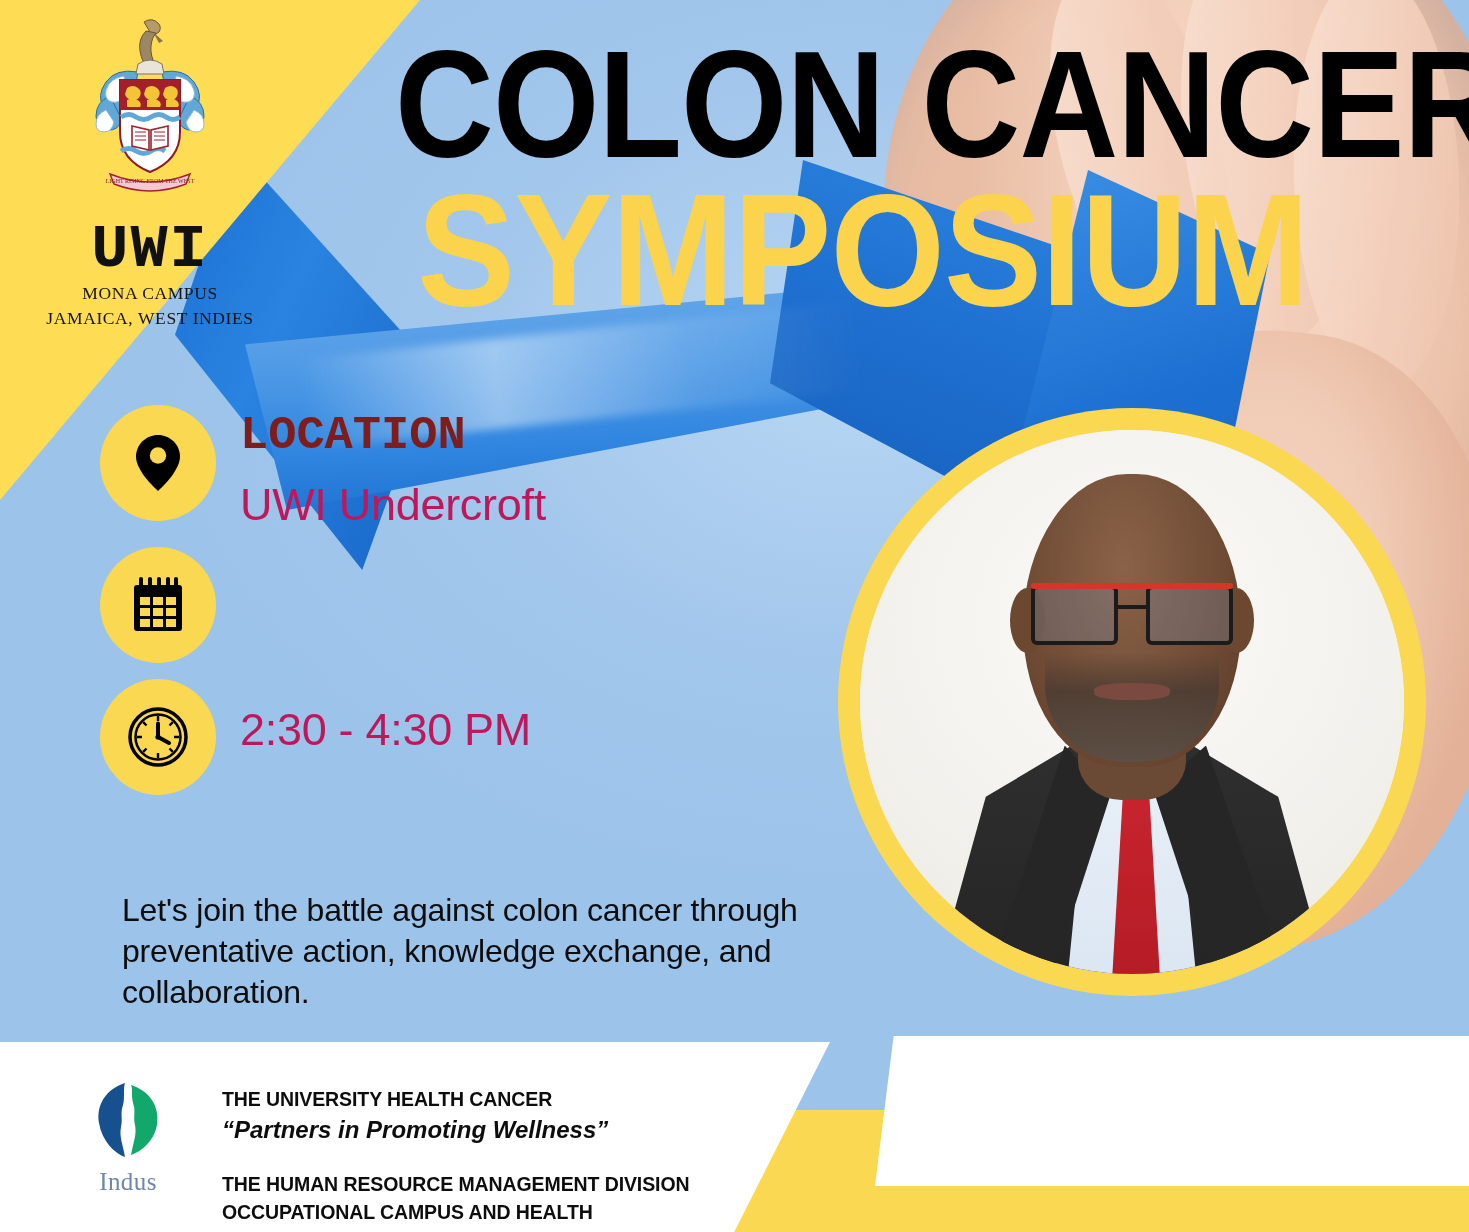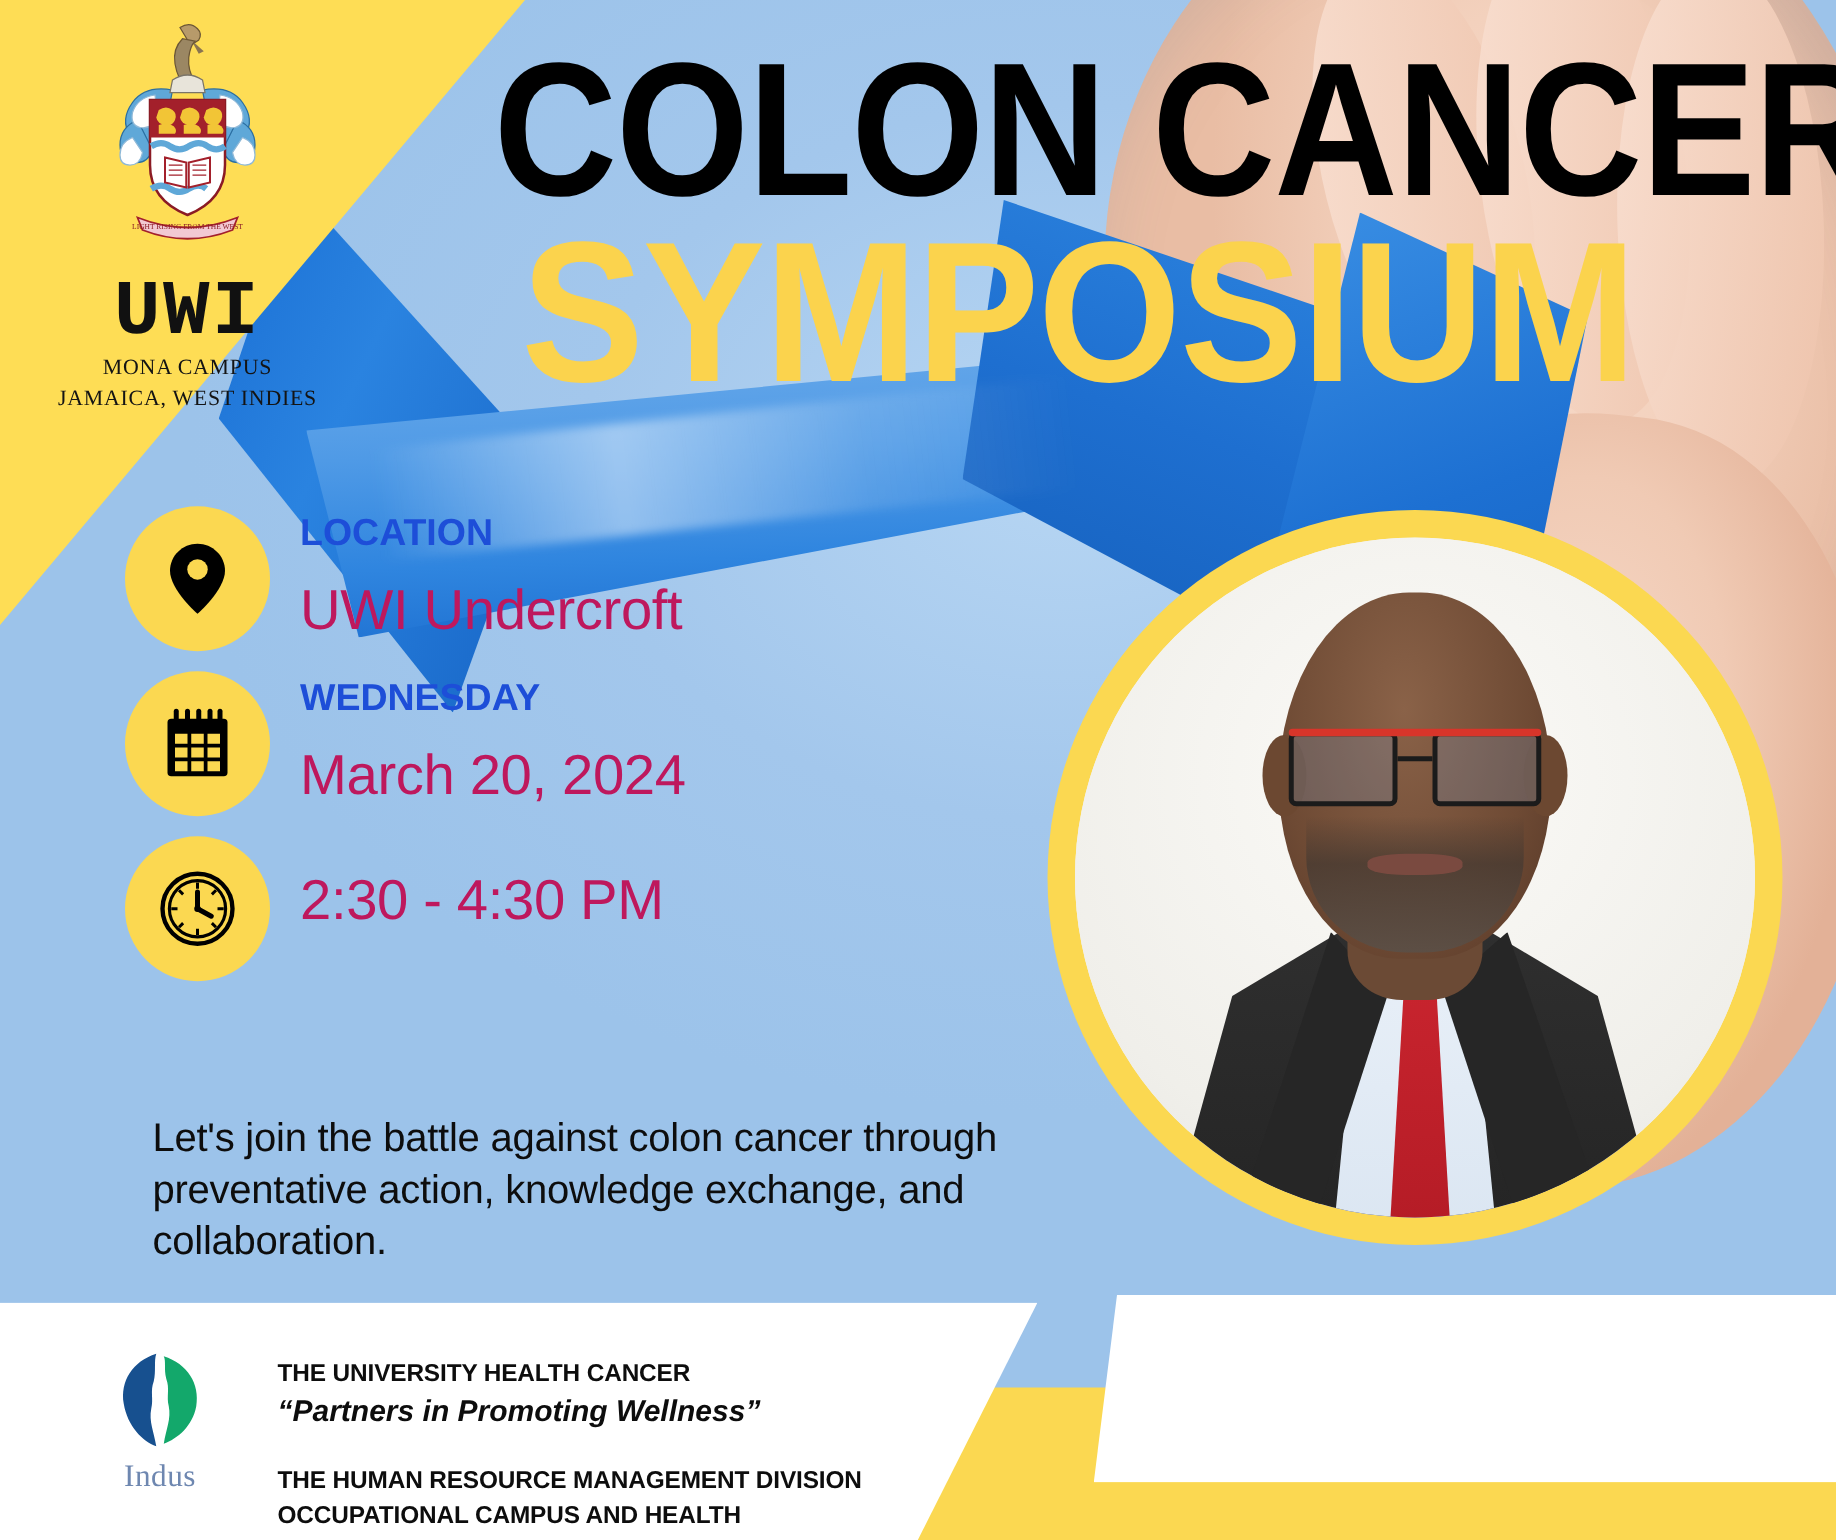--- a/index.html
+++ b/index.html
@@ -138,22 +138,22 @@
   .row{display:flex;align-items:flex-start;margin-bottom:16px;}
   .badge{
     width:116px;height:116px;border-radius:50%;
     background:#FBD851;
     display:flex;align-items:center;justify-content:center;
     flex:0 0 auto;
   }
   .badge svg{width:64px;height:64px;display:block;}
   .rtext{margin-left:24px;padding-top:6px;}
   .rlabel{
-    font-weight:bold;font-size:30px;color:#1d4ed8;
-    letter-spacing:0px;line-height:1.05;
+    font-weight:bold;font-size:47px;color:#7f1d1d;
+    letter-spacing:0px;line-height:1.05;font-family:Liberation Mono, monospace;
   }
   .rvalue{
     font-size:45px;color:#be185d;line-height:1.15;margin-top:19px;
     letter-spacing:-.3px;
   }
   .row-loc .badge{margin-top:0;}
   .row-date{margin-top:8px;}
   .row-time{margin-top:12px;}
 
   
@@ -393,24 +393,20 @@
             <rect x="40" y="24" width="10" height="8"></rect>
             <rect x="14" y="35" width="10" height="8"></rect>
             <rect x="27" y="35" width="10" height="8"></rect>
             <rect x="40" y="35" width="10" height="8"></rect>
             <rect x="14" y="46" width="10" height="8"></rect>
             <rect x="27" y="46" width="10" height="8"></rect>
             <rect x="40" y="46" width="10" height="8"></rect>
           </g>
         </svg>
       </div>
-      <div class="rtext">
-        <div class="rlabel">WEDNESDAY</div>
-        <div class="rvalue">March 20, 2024</div>
-      </div>
     </div>
 
     <div class="row row-time">
       <div class="badge">
         <svg viewBox="0 0 64 64">
           <circle cx="32" cy="32" r="28" fill="none" stroke="#000" stroke-width="3.5"></circle>
           <circle cx="32" cy="32" r="22.5" fill="none" stroke="#000" stroke-width="2.5"></circle>
           <g stroke="#000" stroke-width="2.4">
             <path d="M32 11 v5 M32 48 v5 M11 32 h5 M48 32 h5"></path>
             <path d="M46.8 17.2 l-3.3 3.3 M20.5 43.5 l-3.3 3.3 M46.8 46.8 l-3.3 -3.3 M20.5 20.5 l-3.3 -3.3"></path>

